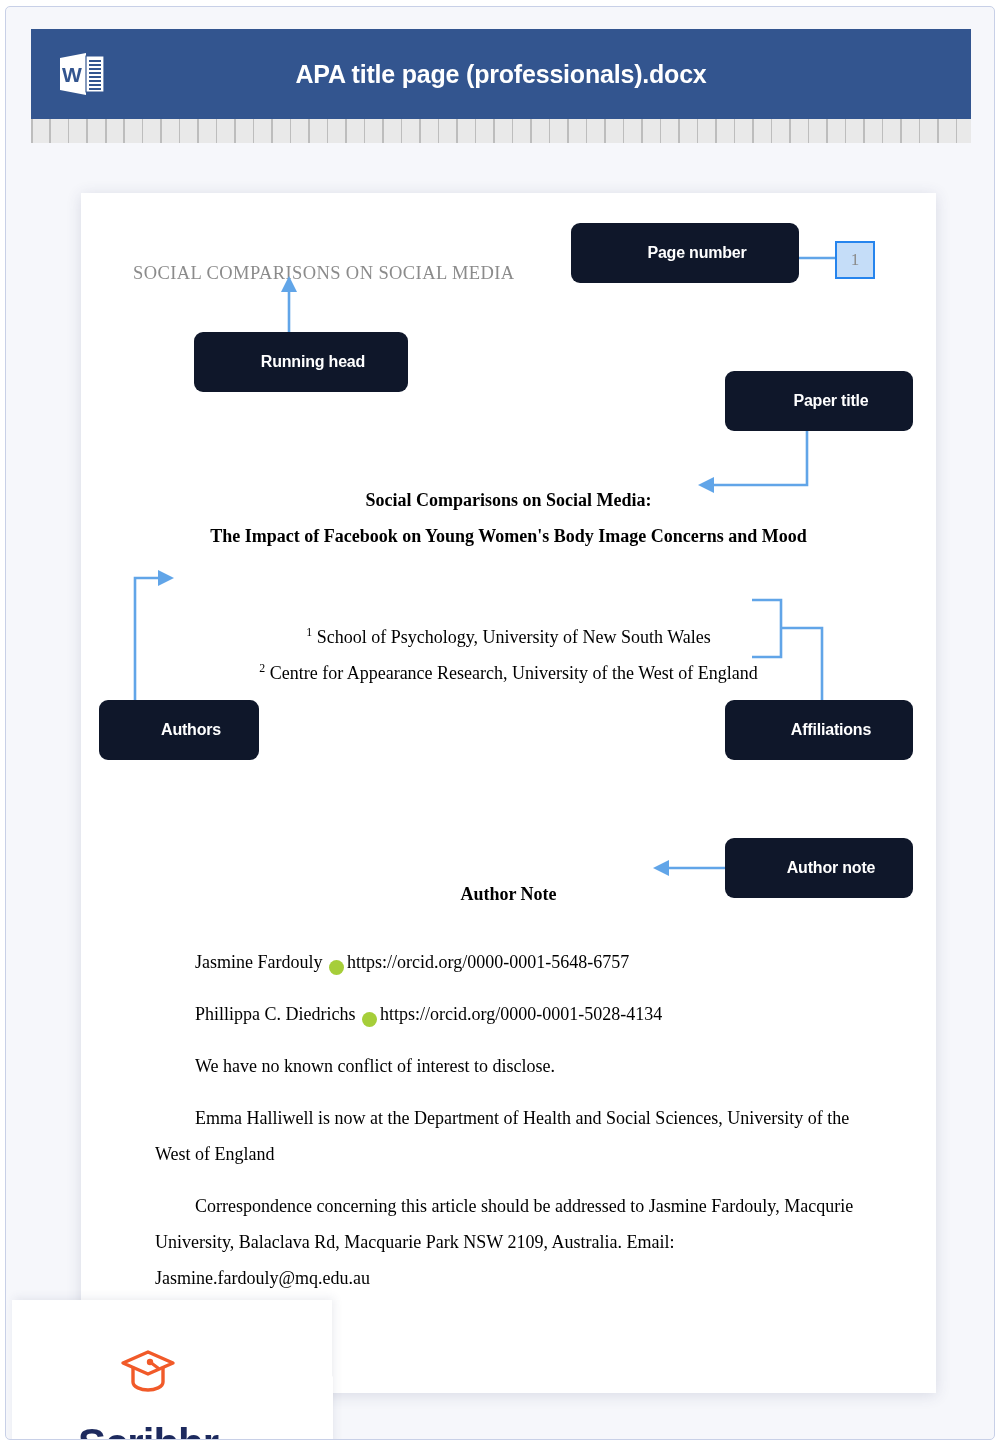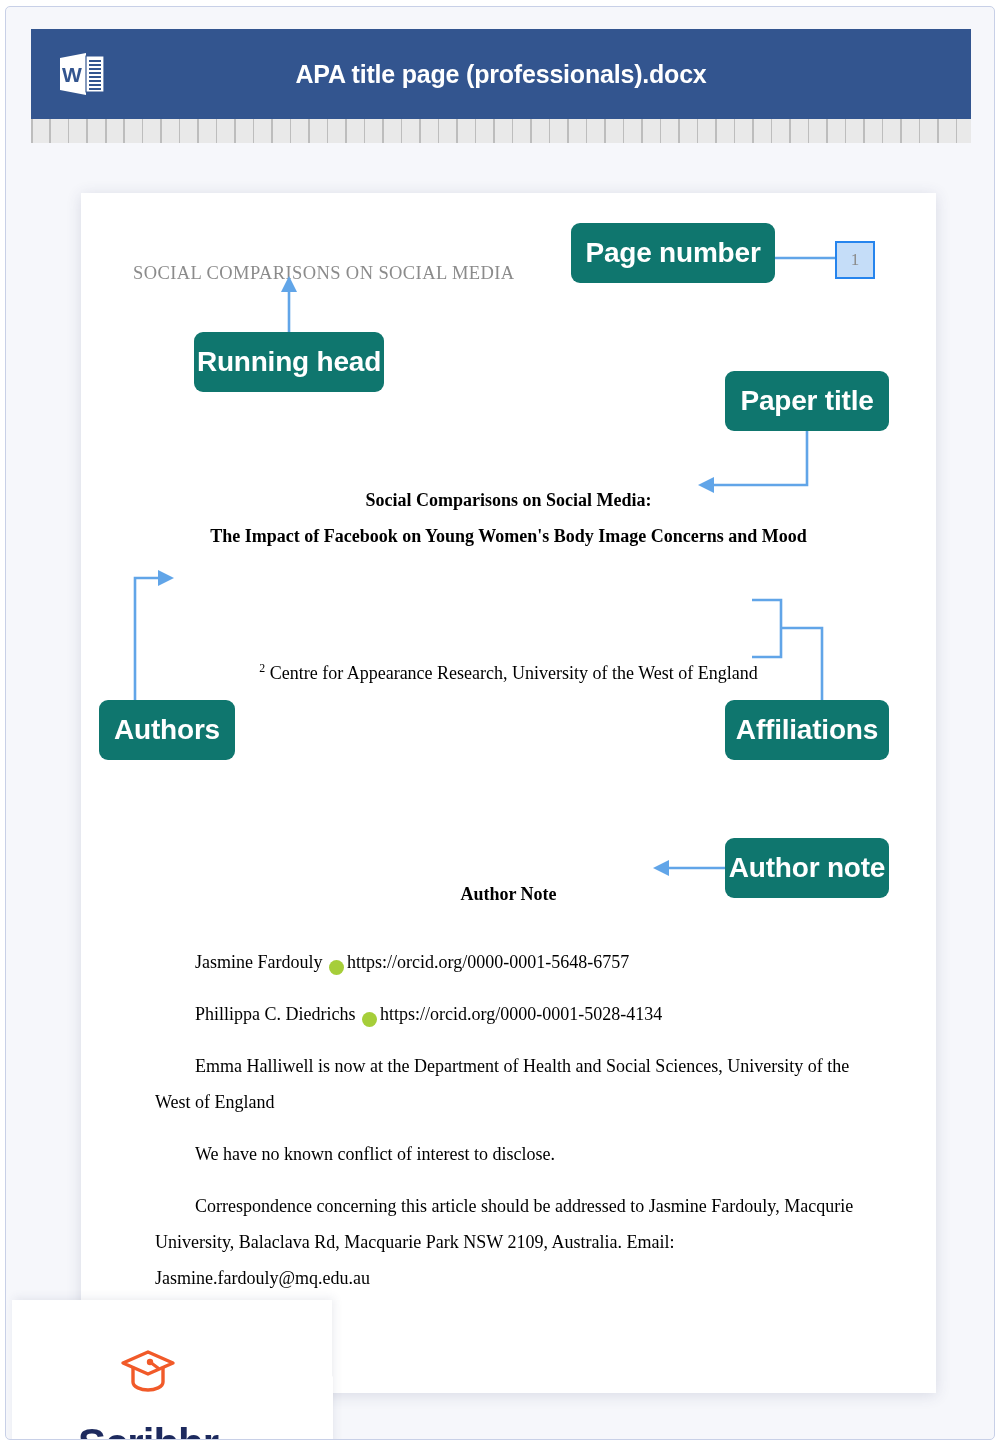--- a/index.html
+++ b/index.html
@@ -200,31 +200,32 @@
     line-height: 15px;
     text-align: center;
     font-family: "Liberation Sans", sans-serif;
     margin: 0 3px 0 2px;
     letter-spacing: -0.5px;
   }
 
   
   .badge {
     position: absolute;
-    background: #0f766e;
+    background: #0f172a;
     color: #ffffff;
     border-radius: 9px;
     font-weight: bold;
-    font-size: 28px;
+    font-size: 16px;
     display: flex;
     align-items: center;
     justify-content: center;
     font-family: "Liberation Sans", sans-serif;
     letter-spacing: -0.2px;
     z-index: 6;
+    padding-left: 24px;
   }
   .badge-running-head { left: 194px; top: 332px; width: 190px; height: 60px; }
   .badge-page-number  { left: 571px; top: 223px; width: 204px; height: 60px; }
   .badge-paper-title  { left: 725px; top: 371px; width: 164px; height: 60px; }
   .badge-authors      { left: 99px;  top: 700px; width: 136px; height: 60px; }
   .badge-affiliations { left: 725px; top: 700px; width: 164px; height: 60px; }
   .badge-author-note  { left: 725px; top: 838px; width: 164px; height: 60px; }
 
   
   .page-num-box {
@@ -331,37 +332,40 @@
     <div class="canvas">
 
       <div class="page">
 
         <div class="running-head">SOCIAL COMPARISONS ON SOCIAL MEDIA</div>
 
         <div class="title-line1">Social Comparisons on Social Media:</div>
         <div class="title-line2">The Impact of Facebook on Young Women's Body Image Concerns and Mood</div>
 
 
+        <div class="affil-line1">
+          <span id="affil-slot-0"><sup>1</sup> School of Psychology, University of New South Wales</span>
+        </div>
         <div class="affil-line2">
           <span id="affil-slot-1"><sup>2</sup> Centre for Appearance Research, University of the West of England</span>
         </div>
 
         <div class="author-note-heading">Author Note</div>
 
         <div class="note-block">
           <p class="note-p">
             <span>Jasmine Fardouly</span>
             <span class="orcid-icon">iD</span><span>https://orcid.org/0000-0001-5648-6757</span>
           </p>
           <p class="note-p">
             <span>Phillippa C. Diedrichs</span>
             <span class="orcid-icon">iD</span><span>https://orcid.org/0000-0001-5028-4134</span>
           </p>
+          <p class="note-p">We have no known conflict of interest to disclose.</p>
           <p class="note-p">Emma Halliwell is now at the Department of Health and Social Sciences, University of the West of England</p>
-          <p class="note-p">We have no known conflict of interest to disclose.</p>
           <p class="note-p">Correspondence concerning this article should be addressed to Jasmine Fardouly, Macqurie University, Balaclava Rd, Macquarie Park NSW 2109, Australia. Email: Jasmine.fardouly@mq.edu.au</p>
         </div>
 
       </div>
     </div>
 
     <div class="logo-plate">
       <div class="logo-inner">
         <span>
           <svg viewBox="0 0 56 46" width="56" height="46" aria-hidden="true">

